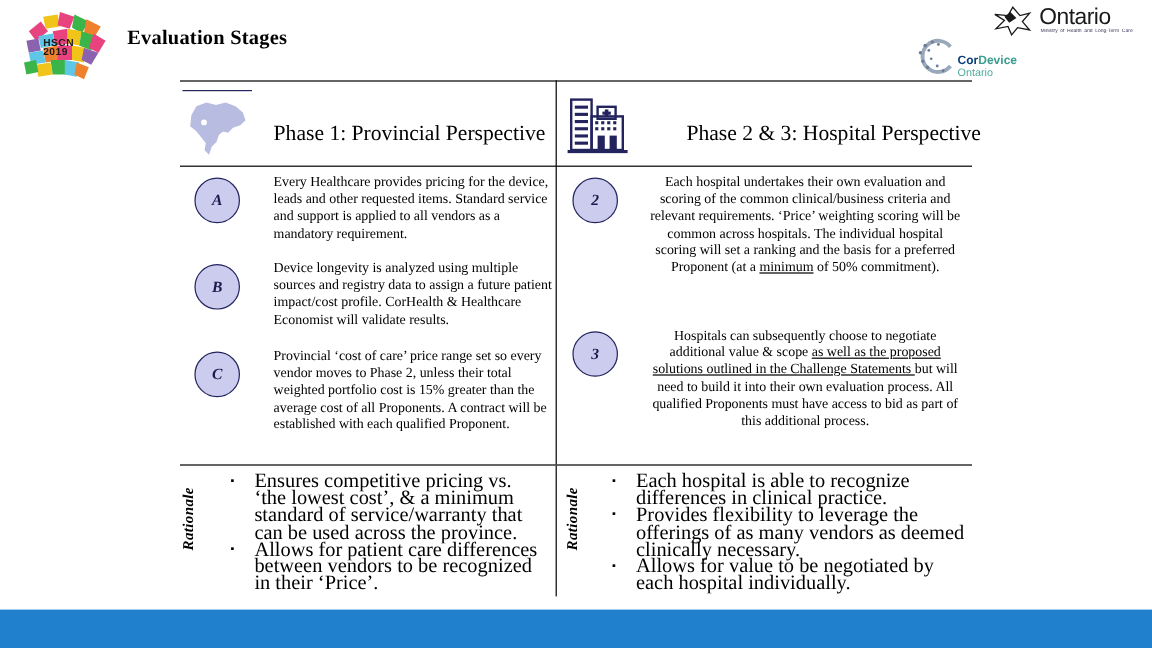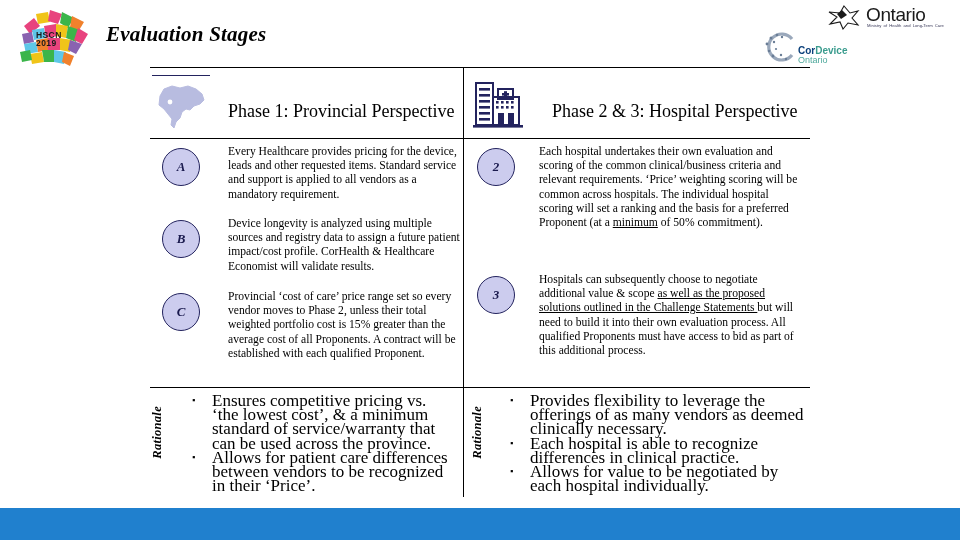--- a/index.html
+++ b/index.html
@@ -25,22 +25,21 @@
   #hscn-logo {
     position: absolute;
     left: 16px; top: 8px;
     width: 80px; height: 62px;
   }
   #page-title {
     position: absolute;
     left: 106px; top: 22px;
     font-family: "Liberation Serif", serif;
     font-weight: bold;
-    font-style: italic;
-    font-size: 21px;
+    font-size: 17px;
     color: #000000;
     letter-spacing: 0.2px;
     white-space: nowrap;
   }
   #partner-logos {
     position: absolute;
     right: 8px; top: 2px;
     width: 190px; height: 68px;
   }
   .logo-ontario {
@@ -152,21 +151,21 @@
     border-top: 1.3px solid #23235e;
   }
   .phase-label {
     position: absolute;
     top: 30px;
     font-size: 18px;
     color: #000000;
     white-space: nowrap;
   }
   #phase1-label { left: 78px; }
-  #phase2-label { left: 84px; }
+  #phase2-label { left: 104px; }
 
   
   .item-row {
     position: absolute;
   }
   .item-badge {
     position: absolute;
     left: 0px;
     width: 38px; height: 38px;
     border-radius: 50%;
@@ -194,21 +193,21 @@
   #item-b { left: 12px; top: 153px; width: 300px; }
   #item-c { left: 12px; top: 226px; width: 300px; }
   #item-a .item-text,
   #item-b .item-text,
   #item-c .item-text { left: 66px; top: -3px; width: 236px; }
 
   
   #item-2 { left: 327px; top: 81px; width: 330px; }
   #item-3 { left: 327px; top: 209px; width: 330px; }
   #item-2 .item-text,
-  #item-3 .item-text { left: 62px; top: -3px; width: 264px; }
+  #item-3 .item-text { left: 62px; top: -3px; width: 264px; text-align: center; }
 
   
   .rationale-cell {
     position: absolute;
     top: 327px;
     height: 103px;
   }
   #rationale-left  { left: 0px;   width: 310px; }
   #rationale-right { left: 320px; width: 340px; }
   .rationale-label {
@@ -418,21 +417,21 @@
     <div class="rationale-label">Rationale</div>
     <ul class="rationale-list">
       <li>Ensures competitive pricing vs. ‘the lowest cost’, &amp; a minimum standard of service/warranty that can be used across the province.</li>
       <li>Allows for patient care differences between vendors to be recognized in their ‘Price’.</li>
     </ul>
   </div>
 
   <div class="rationale-cell" id="rationale-right">
     <div class="rationale-label">Rationale</div>
     <ul class="rationale-list">
+      <li>Each hospital is able to recognize differences in clinical practice.</li>
       <li>Provides flexibility to leverage the offerings of as many vendors as deemed clinically necessary.</li>
-      <li>Each hospital is able to recognize differences in clinical practice.</li>
       <li>Allows for value to be negotiated by each hospital individually.</li>
     </ul>
   </div>
 
 </div>
 
 <div id="bottom-bar"></div>
 
 </body></html>

